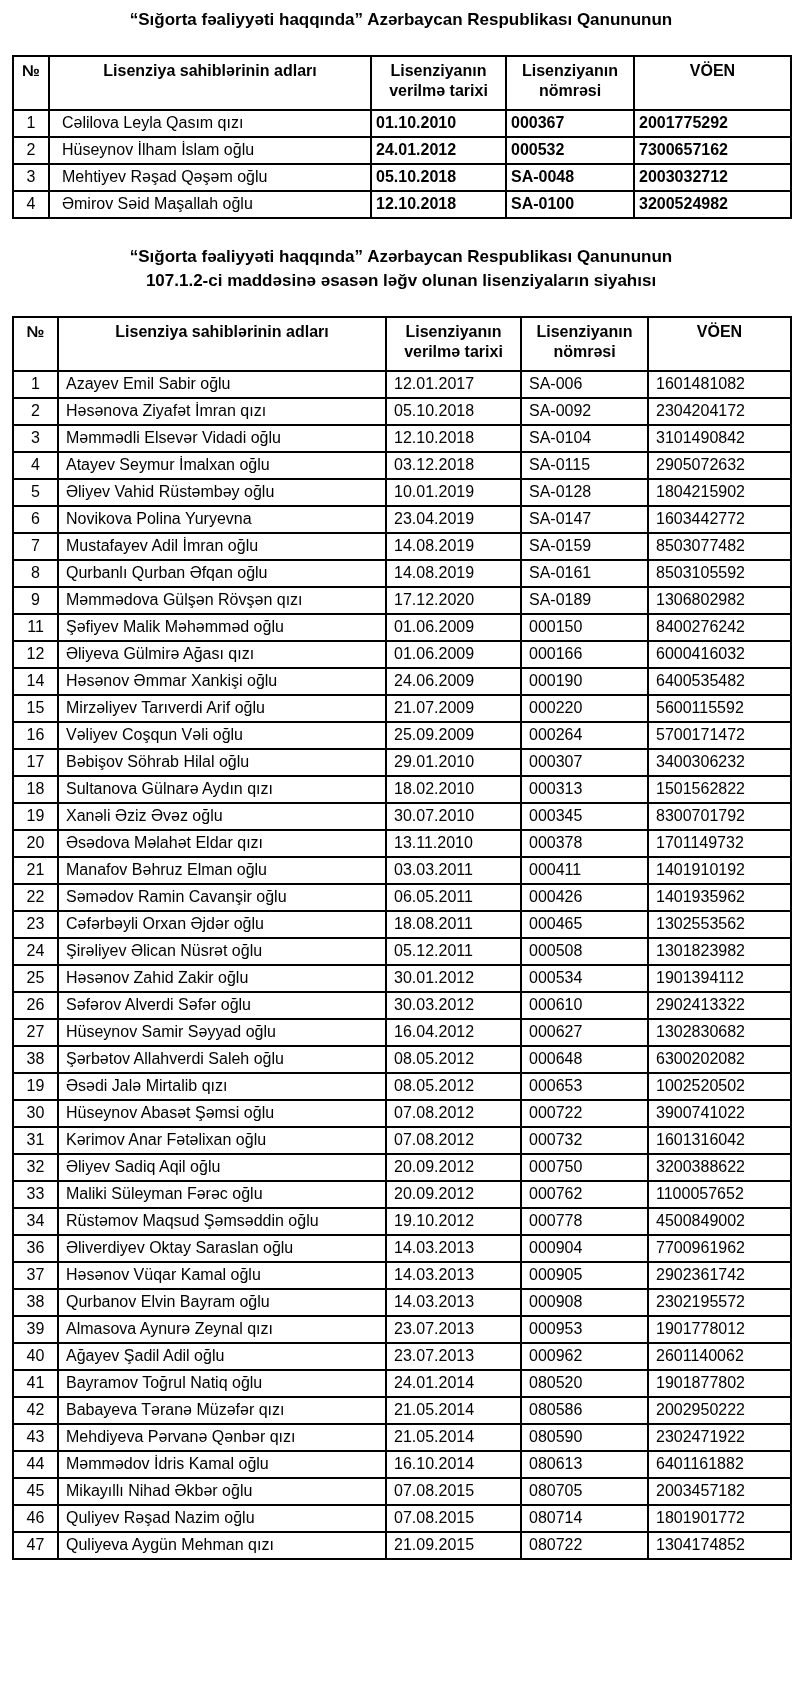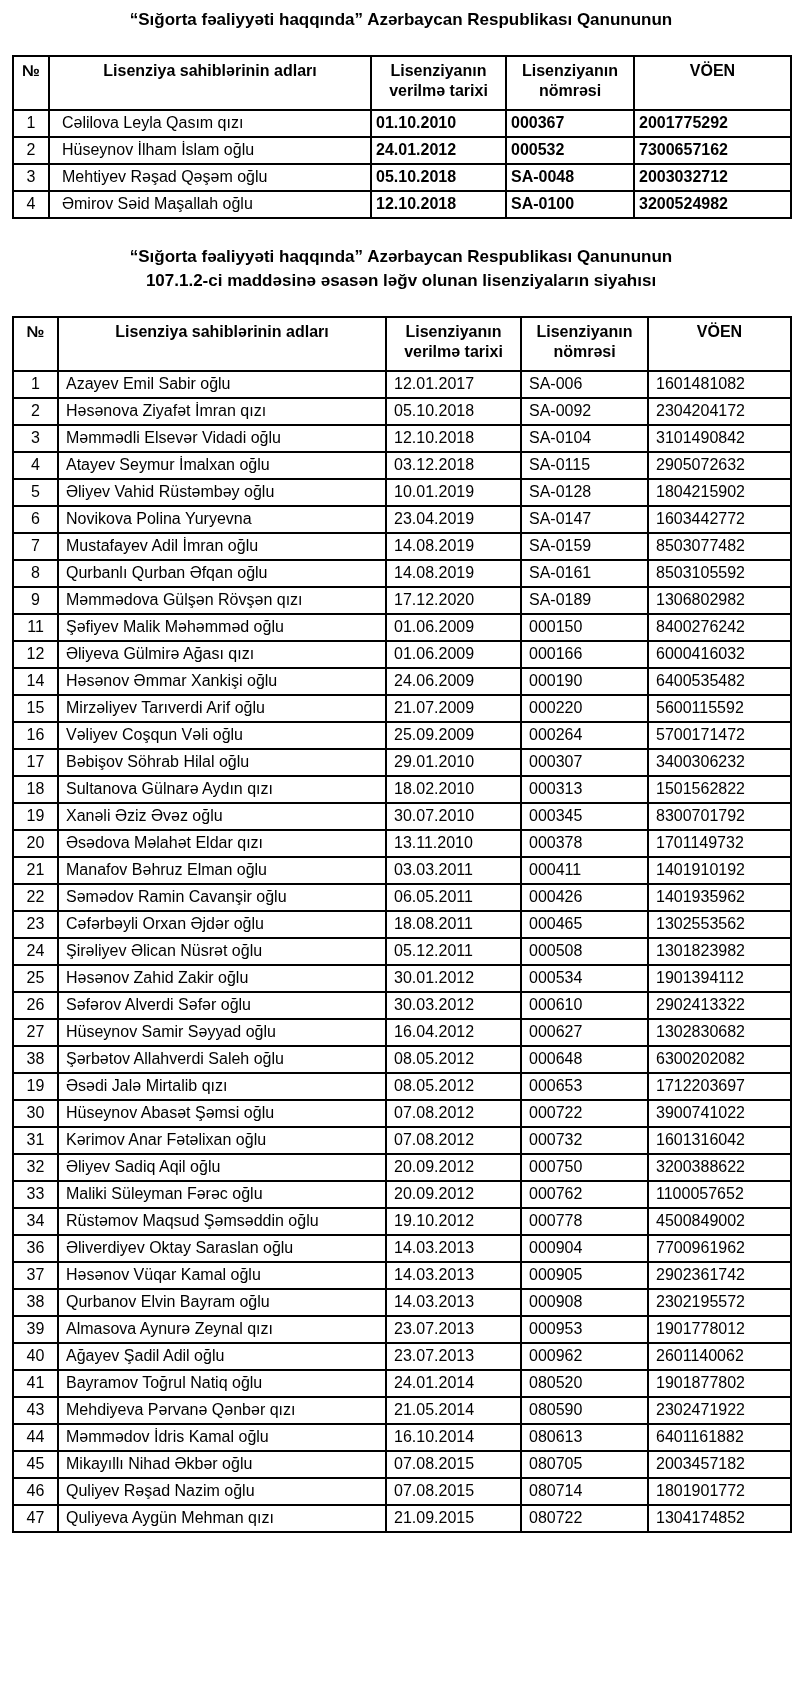--- a/index.html
+++ b/index.html
@@ -333,21 +333,21 @@
           <td class="c1">Şərbətov Allahverdi Saleh oğlu</td>
           <td class="c2">08.05.2012</td>
           <td class="c3">000648</td>
           <td class="c4">6300202082</td>
         </tr>
         <tr>
           <td class="c0">19</td>
           <td class="c1">Əsədi Jalə Mirtalib qızı</td>
           <td class="c2">08.05.2012</td>
           <td class="c3">000653</td>
-          <td class="c4">1712203697</td>
+          <td class="c4">1002520502</td>
         </tr>
         <tr>
           <td class="c0">30</td>
           <td class="c1">Hüseynov Abasət Şəmsi oğlu</td>
           <td class="c2">07.08.2012</td>
           <td class="c3">000722</td>
           <td class="c4">3900741022</td>
         </tr>
         <tr>
           <td class="c0">31</td>
@@ -413,20 +413,27 @@
           <td class="c4">2601140062</td>
         </tr>
         <tr>
           <td class="c0">41</td>
           <td class="c1">Bayramov Toğrul Natiq oğlu</td>
           <td class="c2">24.01.2014</td>
           <td class="c3">080520</td>
           <td class="c4">1901877802</td>
         </tr>
         <tr>
+          <td class="c0">42</td>
+          <td class="c1">Babayeva Təranə Müzəfər qızı</td>
+          <td class="c2">21.05.2014</td>
+          <td class="c3">080586</td>
+          <td class="c4">2002950222</td>
+        </tr>
+        <tr>
           <td class="c0">43</td>
           <td class="c1">Mehdiyeva Pərvanə Qənbər qızı</td>
           <td class="c2">21.05.2014</td>
           <td class="c3">080590</td>
           <td class="c4">2302471922</td>
         </tr>
         <tr>
           <td class="c0">44</td>
           <td class="c1">Məmmədov İdris Kamal oğlu</td>
           <td class="c2">16.10.2014</td>

